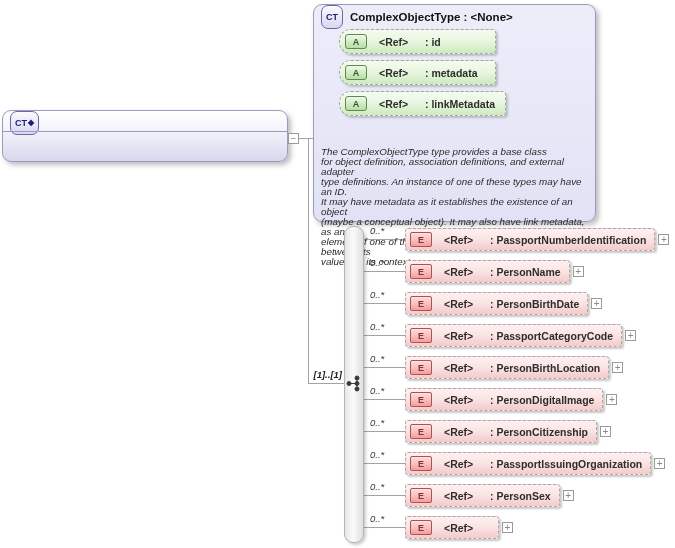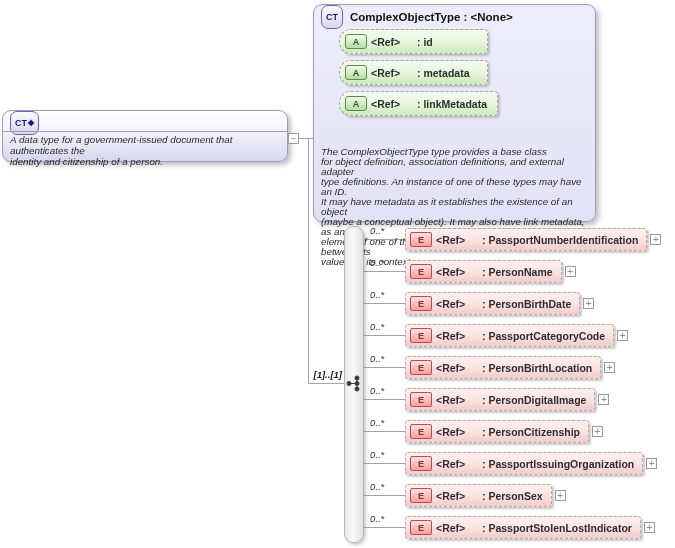--- a/index.html
+++ b/index.html
@@ -50,21 +50,21 @@
     background:linear-gradient(180deg,#f5fbf0 0%,#e8f6df 50%,#cdeabd 100%);
     box-shadow:2px 2px 2px rgba(120,130,120,.4);
     padding:0 10px 0 5px;box-sizing:border-box;white-space:nowrap;
   }
   .a-badge{
     display:inline-flex;align-items:center;justify-content:center;
     width:20px;height:13px;border:1px solid #5d8a52;border-radius:3px;
     background:linear-gradient(180deg,#eef9e8,#b9dda6);
     color:#2f5c29;font-size:9px;font-weight:bold;flex:0 0 auto;
   }
-  .ref{display:inline-block;width:46px;margin-left:4px;font-size:10.5px;font-weight:bold;color:#2d2d2d;}
+  .ref{display:inline-block;width:46px;margin-left:12px;font-size:10.5px;font-weight:bold;color:#2d2d2d;}
   .nm{font-size:10.5px;font-weight:bold;color:#2d2d2d;}
   .attr-box .nm{min-width:60px;}
 
   
   .el-row{position:absolute;left:368px;display:flex;align-items:center;height:23px;padding-left:37px;}
   .el-box{
     display:inline-flex;align-items:center;height:23px;
     border:1px dashed #a9a9a9;border-radius:3px;
     background:linear-gradient(180deg,#fdf1f1 0%,#fbe3e3 50%,#f5caca 100%);
     box-shadow:2px 2px 2px rgba(130,120,120,.4);
@@ -124,22 +124,20 @@
   </svg>
 
   <div class="typebox main" style="left:2px;top:110px;width:286px;height:52px;">
     <div class="tb-header">
       <span class="ct-badge">
           <span>CT</span>
           <span class="diamond">◆</span>
         </span>
     </div>
     <div class="tb-sep" style="top:20px;"></div>
-    <div class="tb-desc" style="top:23px;">A data type for a government-issued document that authenticates the
-identity and citizenship of a person.</div>
   </div>
 
   <div class="expander abs" style="left:288px;top:133px;">−</div>
 
   <div class="typebox base" style="left:313px;top:4px;width:283px;height:218px;">
     <div class="tb-header">
       <span class="ct-badge">CT</span>
       <span class="tb-title">ComplexObjectType : &lt;None&gt;</span>
     </div>
 
@@ -269,18 +267,17 @@
       <span class="nm">: PersonSex</span>
     </div>
     <span class="expander plus">+</span>
   </div>
 
   <div class="el-row" style="top:516px;">
     <span class="card">0..*</span>
     <div class="el-box">
       <span class="e-badge">E</span>
       <span class="ref">&lt;Ref&gt;</span>
-      <span class="nm">: PassportStolenLostIndicator</span>
     </div>
     <span class="expander plus">+</span>
   </div>
 
 </div>
 
 </body></html>

